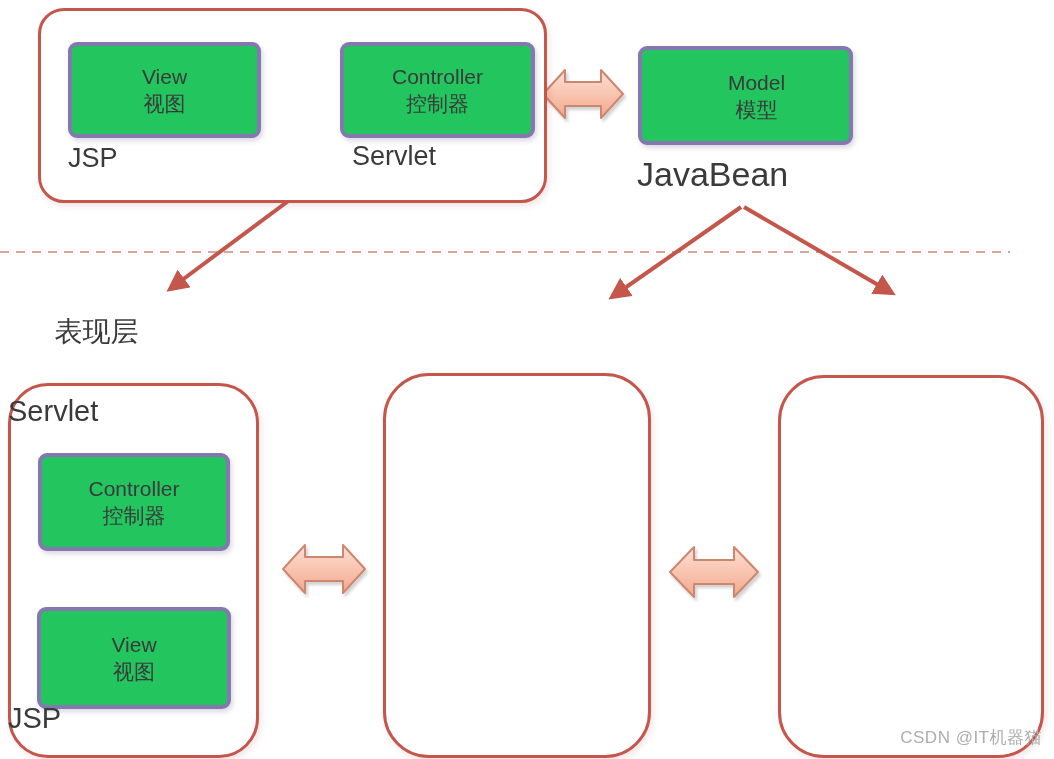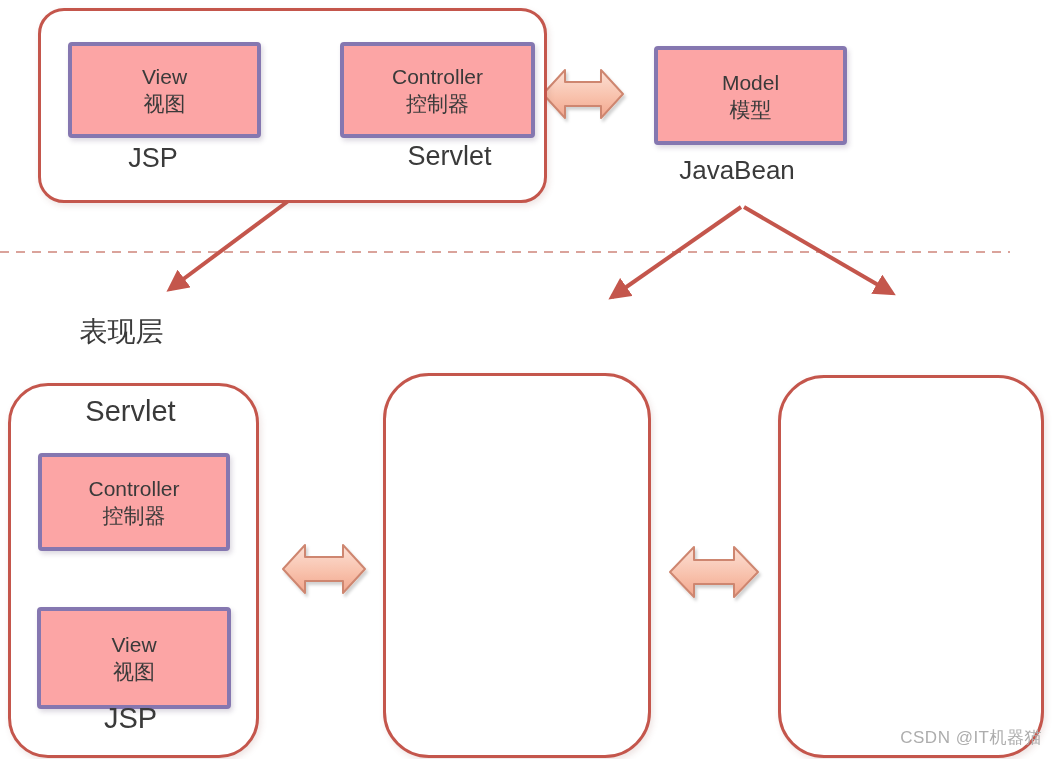--- a/index.html
+++ b/index.html
@@ -25,41 +25,41 @@
   .ah-fill{fill:var(--accent-red);}
   .stop-a{stop-color:var(--arrow-fill-light);}
   .stop-b{stop-color:var(--arrow-fill-mid);}
   .stop-c{stop-color:var(--arrow-fill-dark);}
 
   .red-box{
     position:absolute;background:#fff;border:3px solid var(--accent-red);
     box-shadow:2px 3px 6px rgba(150,90,80,.16);z-index:2;
   }
   .purple-box{
-    position:absolute;background:#fca5a5;border:4px solid var(--purple);border-radius:4px;
+    position:absolute;background:#22c55e;border:4px solid var(--purple);border-radius:9px;
     box-shadow:2px 3px 5px rgba(100,80,120,.22);z-index:3;
     display:flex;flex-direction:column;align-items:center;justify-content:center;
     font-size:21px;line-height:27px;text-align:center;
   }
-  .caption{position:absolute;z-index:3;text-align:center;font-size:27px;white-space:nowrap;}
+  .caption{position:absolute;z-index:3;text-align:left;font-size:27px;white-space:nowrap;}
   .layer-label{position:absolute;z-index:3;text-align:center;font-size:28px;white-space:nowrap;}
   .watermark{
     position:absolute;right:12px;bottom:10px;z-index:5;font-size:17px;
     color:var(--watermark);letter-spacing:.5px;white-space:nowrap;
   }
 
   .mvc-top{left:38px;top:8px;width:503px;height:189px;border-radius:26px;}
   .view-top{left:68px;top:42px;width:185px;height:88px;}
   .controller-top{left:340px;top:42px;width:187px;height:88px;}
   .jsp-top{left:68px;top:143px;width:170px;}
   .servlet-top{left:352px;top:141px;width:195px;}
-  .model-box{left:654px;top:46px;width:185px;height:91px;}
-  .javabean-cap{left:637px;top:155px;width:200px;font-size:26px;}
+  .model-box{left:638px;top:46px;width:185px;height:91px;padding-left:22px;}
+  .javabean-cap{left:637px;top:155px;width:200px;font-size:34px;}
 
-  .layer-presentation{left:49px;top:313px;width:145px;}
+  .layer-presentation{left:24px;top:313px;width:145px;}
   .layer-business{left:428px;top:314px;width:180px;}
   .layer-dataaccess{left:834px;top:313px;width:180px;}
 
   .bottom-left{left:8px;top:383px;width:245px;height:369px;border-radius:40px;}
   .servlet-bottom{left:8px;top:395px;width:245px;font-size:29px;}
   .controller-bottom{left:38px;top:453px;width:184px;height:90px;}
   .view-bottom{left:37px;top:607px;width:186px;height:94px;}
   .jsp-bottom{left:8px;top:702px;width:245px;font-size:29px;}
   .bottom-middle{left:383px;top:373px;width:262px;height:379px;border-radius:46px;}
   .bottom-right{left:778px;top:375px;width:260px;height:377px;border-radius:46px;}

